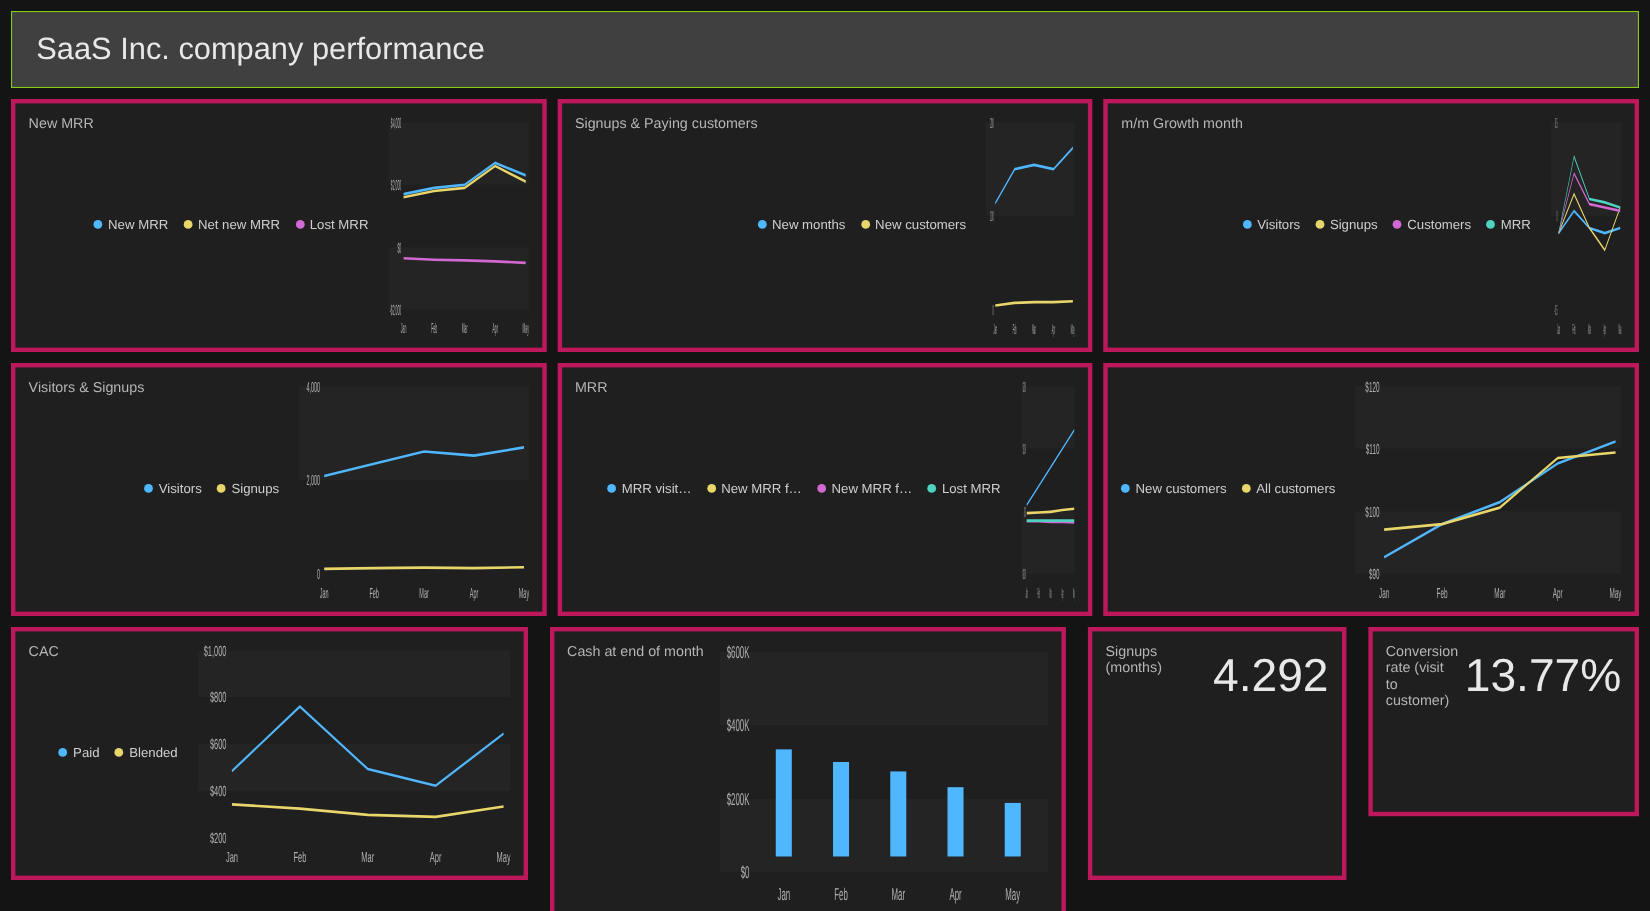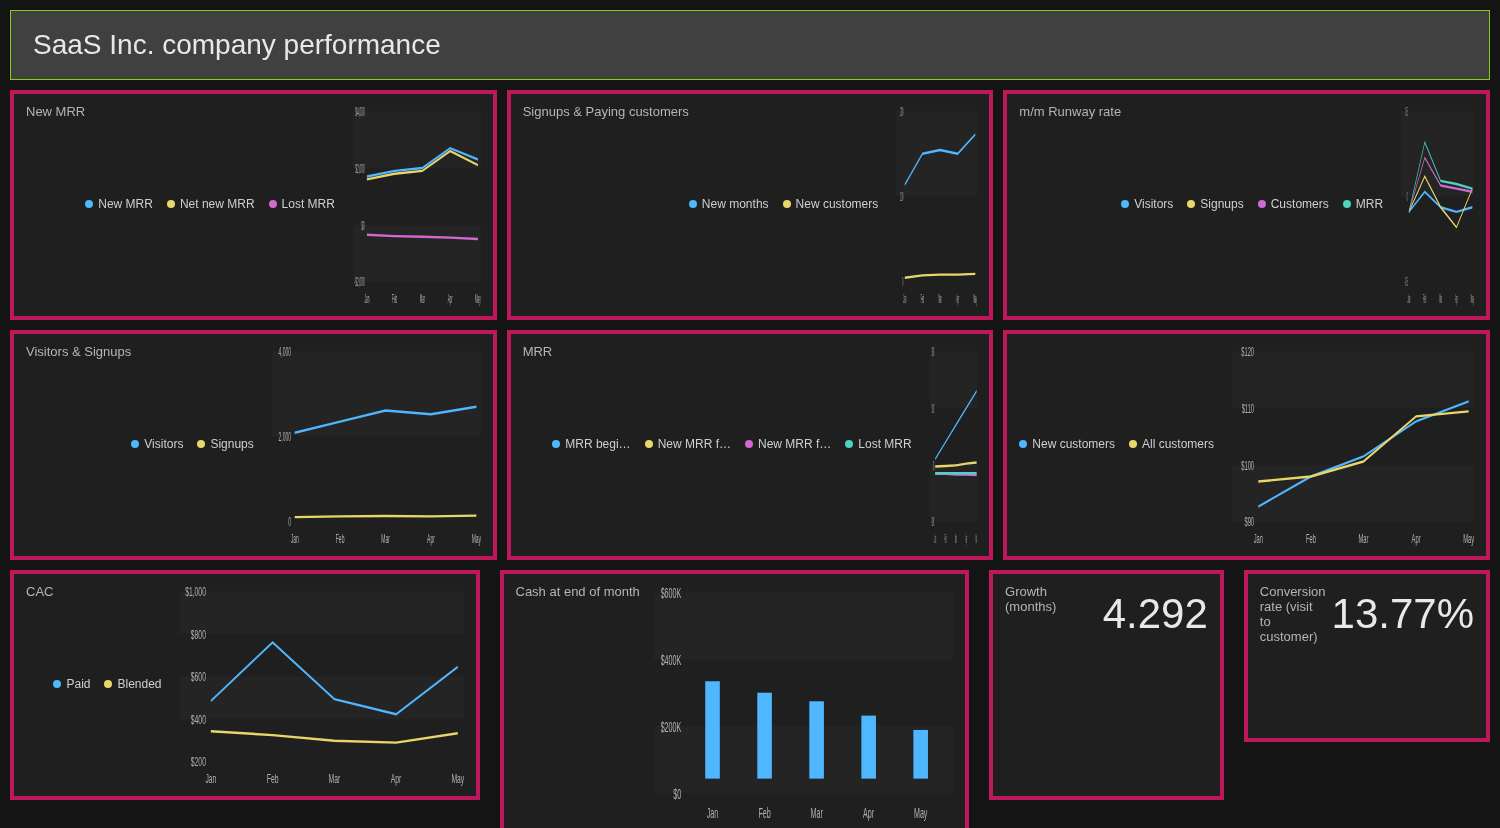--- a/index.html
+++ b/index.html
@@ -136,21 +136,21 @@
           <polyline points="50,144.77272727272728 150,142.83636363636364 250,142.1909090909091 350,142.1909090909091 450,141.54545454545453" fill="none" stroke="#e8d66b" stroke-width="2"></polyline>
           <text x="50" y="166" text-anchor="middle" fill="#b0b0b0" font-size="11">Jan</text>
           <text x="150" y="166" text-anchor="middle" fill="#b0b0b0" font-size="11">Feb</text>
           <text x="250" y="166" text-anchor="middle" fill="#b0b0b0" font-size="11">Mar</text>
           <text x="350" y="166" text-anchor="middle" fill="#b0b0b0" font-size="11">Apr</text>
           <text x="450" y="166" text-anchor="middle" fill="#b0b0b0" font-size="11">May</text>
         </svg>
       </div>
     </div>
   <div class="panel" style="height:230px">
-    <div class="panel-title">m/m Runway rate</div>
+    <div class="panel-title">m/m Growth month</div>
   <div class="legend">
         <span class="legend-item">
           <span class="legend-dot" style="background: rgb(79, 183, 255);"></span>
           <span>Visitors</span>
         </span>
         <span class="legend-item">
           <span class="legend-dot" style="background: rgb(232, 214, 107);"></span>
           <span>Signups</span>
         </span>
         <span class="legend-item">
@@ -209,21 +209,21 @@
           <text x="350" y="166" text-anchor="middle" fill="#b0b0b0" font-size="11">Apr</text>
           <text x="450" y="166" text-anchor="middle" fill="#b0b0b0" font-size="11">May</text>
         </svg>
       </div>
     </div>
   <div class="panel" style="height:230px">
     <div class="panel-title">MRR</div>
   <div class="legend">
         <span class="legend-item">
           <span class="legend-dot" style="background: rgb(79, 183, 255);"></span>
-          <span>MRR begi…</span>
+          <span>MRR visit…</span>
         </span>
         <span class="legend-item">
           <span class="legend-dot" style="background: rgb(232, 214, 107);"></span>
           <span>New MRR f…</span>
         </span>
         <span class="legend-item">
           <span class="legend-dot" style="background: rgb(210, 104, 210);"></span>
           <span>New MRR f…</span>
         </span>
         <span class="legend-item">
@@ -331,21 +331,21 @@
           <rect x="398.8" y="103.37142857142857" width="22.400000000000002" height="34.485714285714295" fill="#4fb7ff"></rect>
           <text x="90" y="166" text-anchor="middle" fill="#b0b0b0" font-size="11">Jan</text>
           <text x="170" y="166" text-anchor="middle" fill="#b0b0b0" font-size="11">Feb</text>
           <text x="250" y="166" text-anchor="middle" fill="#b0b0b0" font-size="11">Mar</text>
           <text x="330" y="166" text-anchor="middle" fill="#b0b0b0" font-size="11">Apr</text>
           <text x="410" y="166" text-anchor="middle" fill="#b0b0b0" font-size="11">May</text>
         </svg>
       </div>
     </div>
   <div class="panel" style="height:230px">
-    <div class="panel-title">Growth (months)</div>
+    <div class="panel-title">Signups (months)</div>
     <div class="big-number">4.292</div>
     <div class="spark-box">
         <svg viewBox="0 0 220 90">
           <polyline points="4,20.39999999999999 57,32.699999999999996 110,26.96 163,53.199999999999996 216,69.6" fill="none" stroke="#4fb7ff" stroke-width="2"></polyline>
         </svg>
       </div>
   </div>
   <div class="panel" style="height:172px">
     <div class="panel-title">Conversion rate (visit to customer)</div>
     <div class="big-number">13.77%</div>

